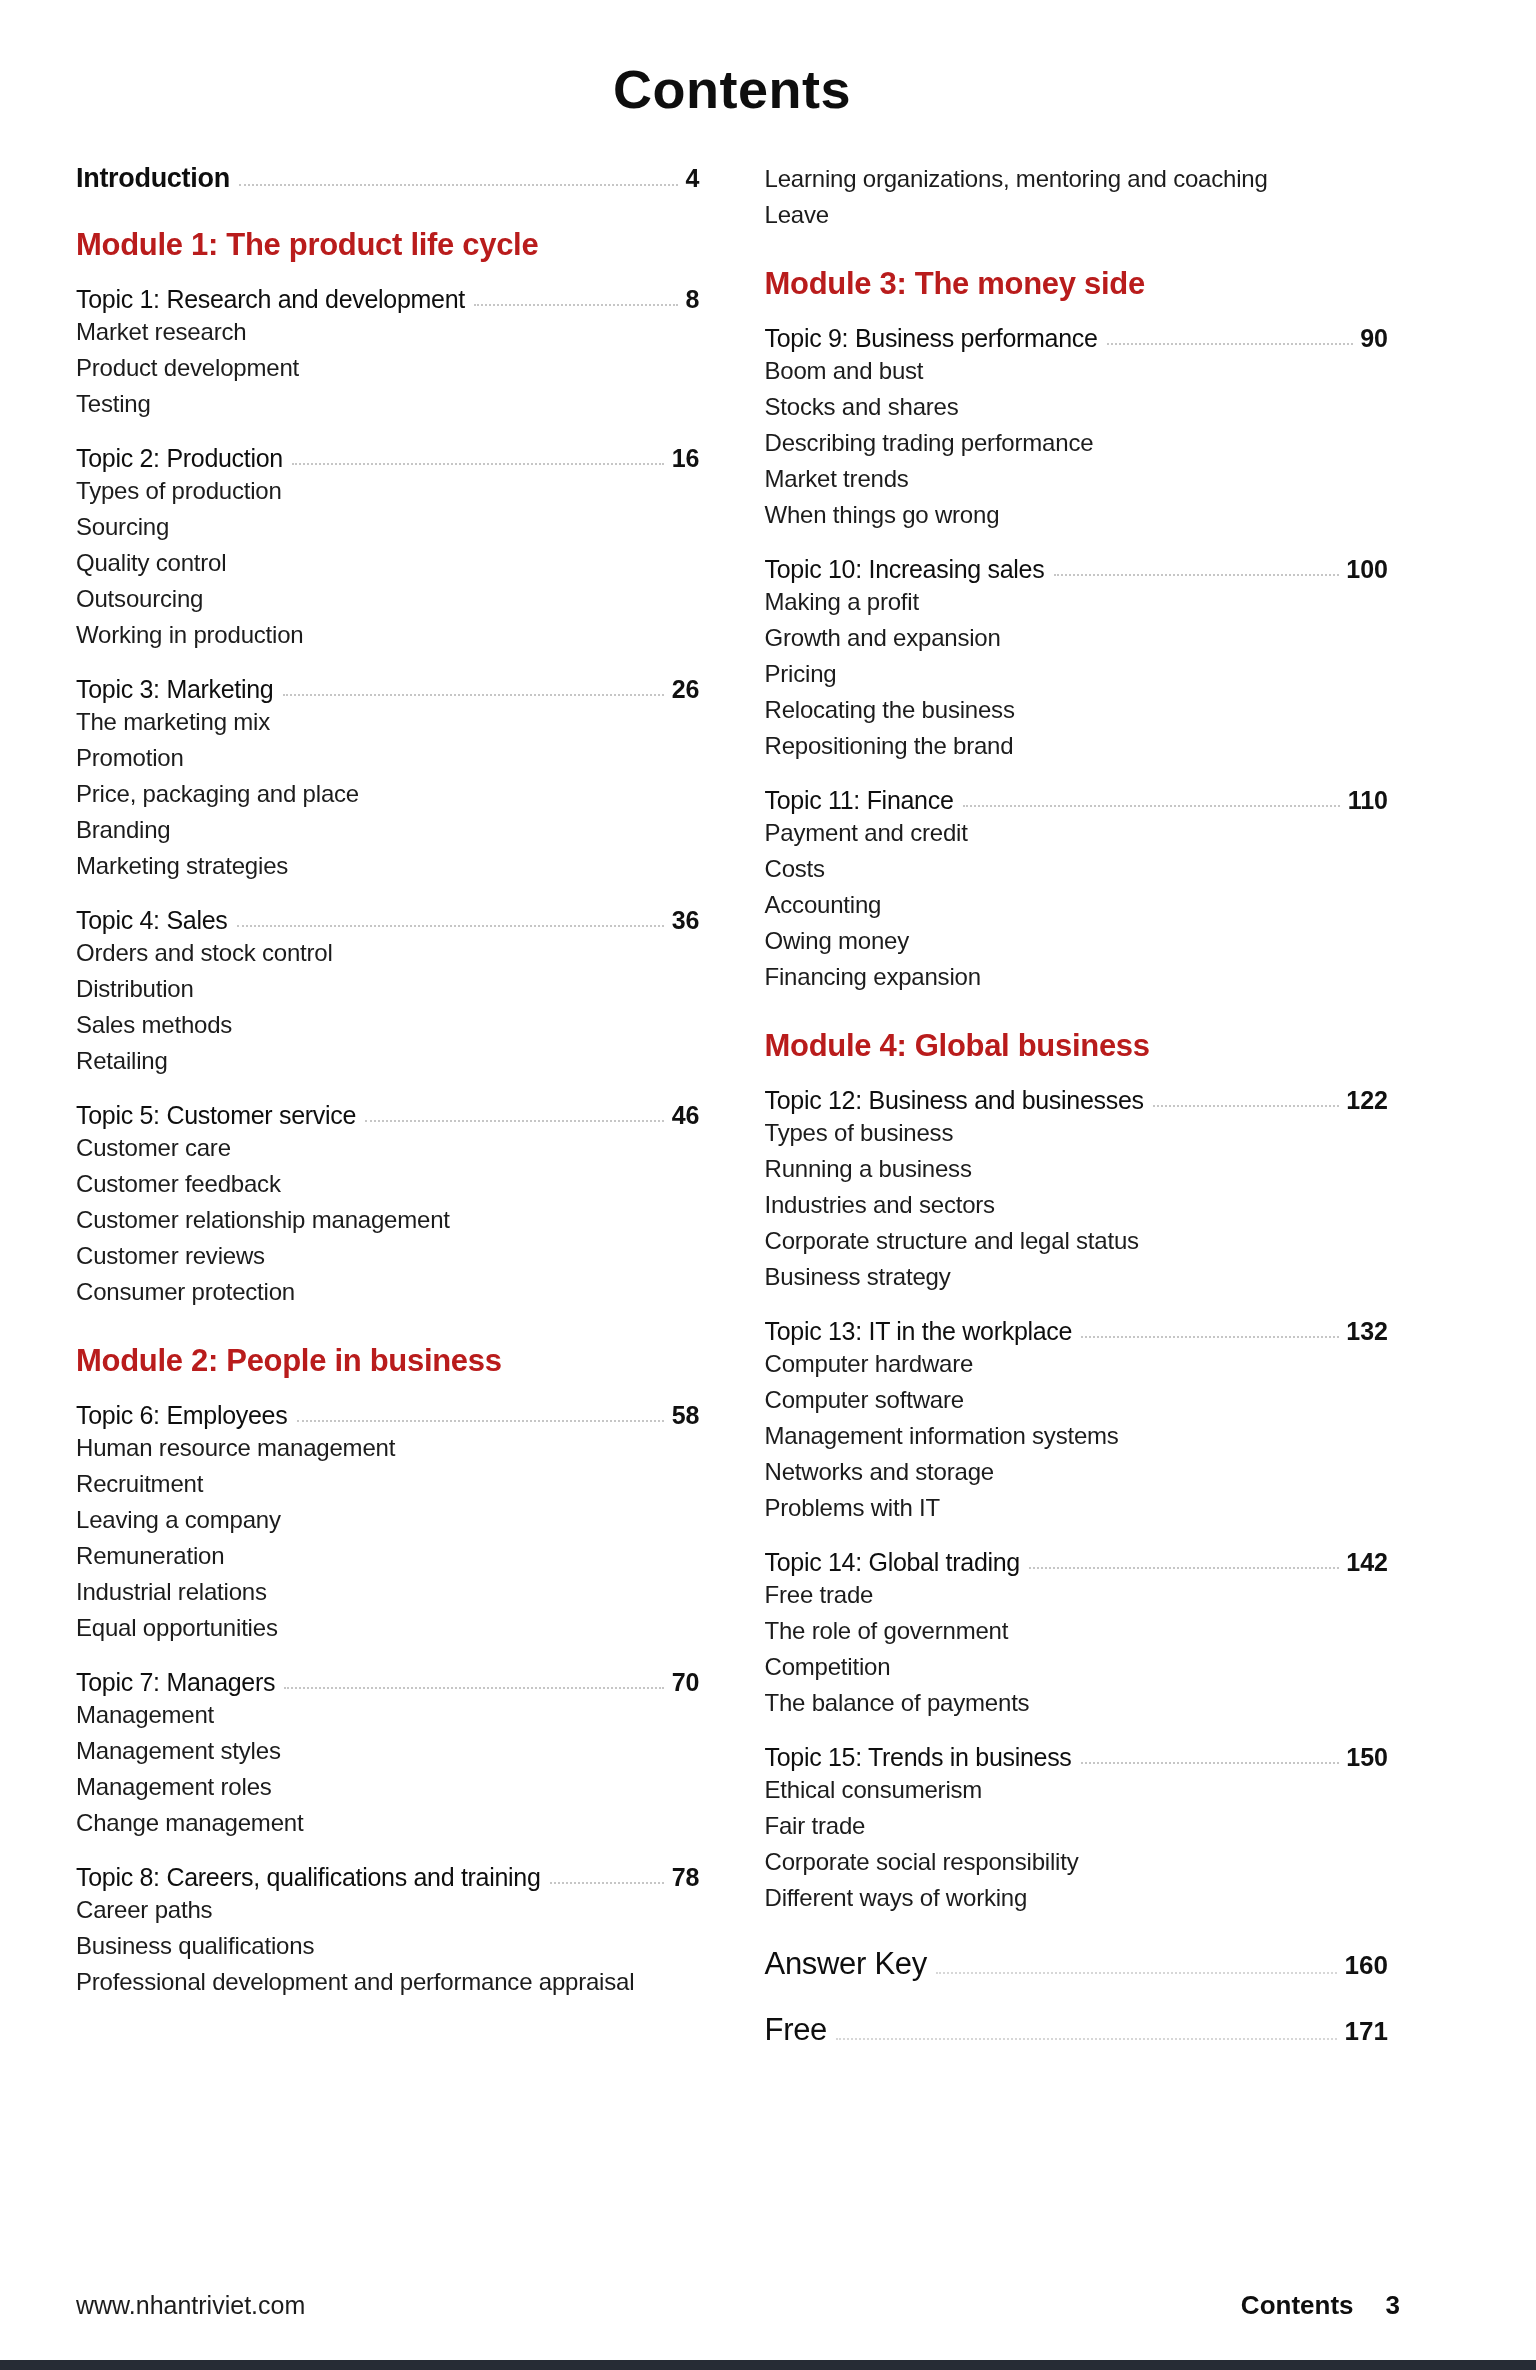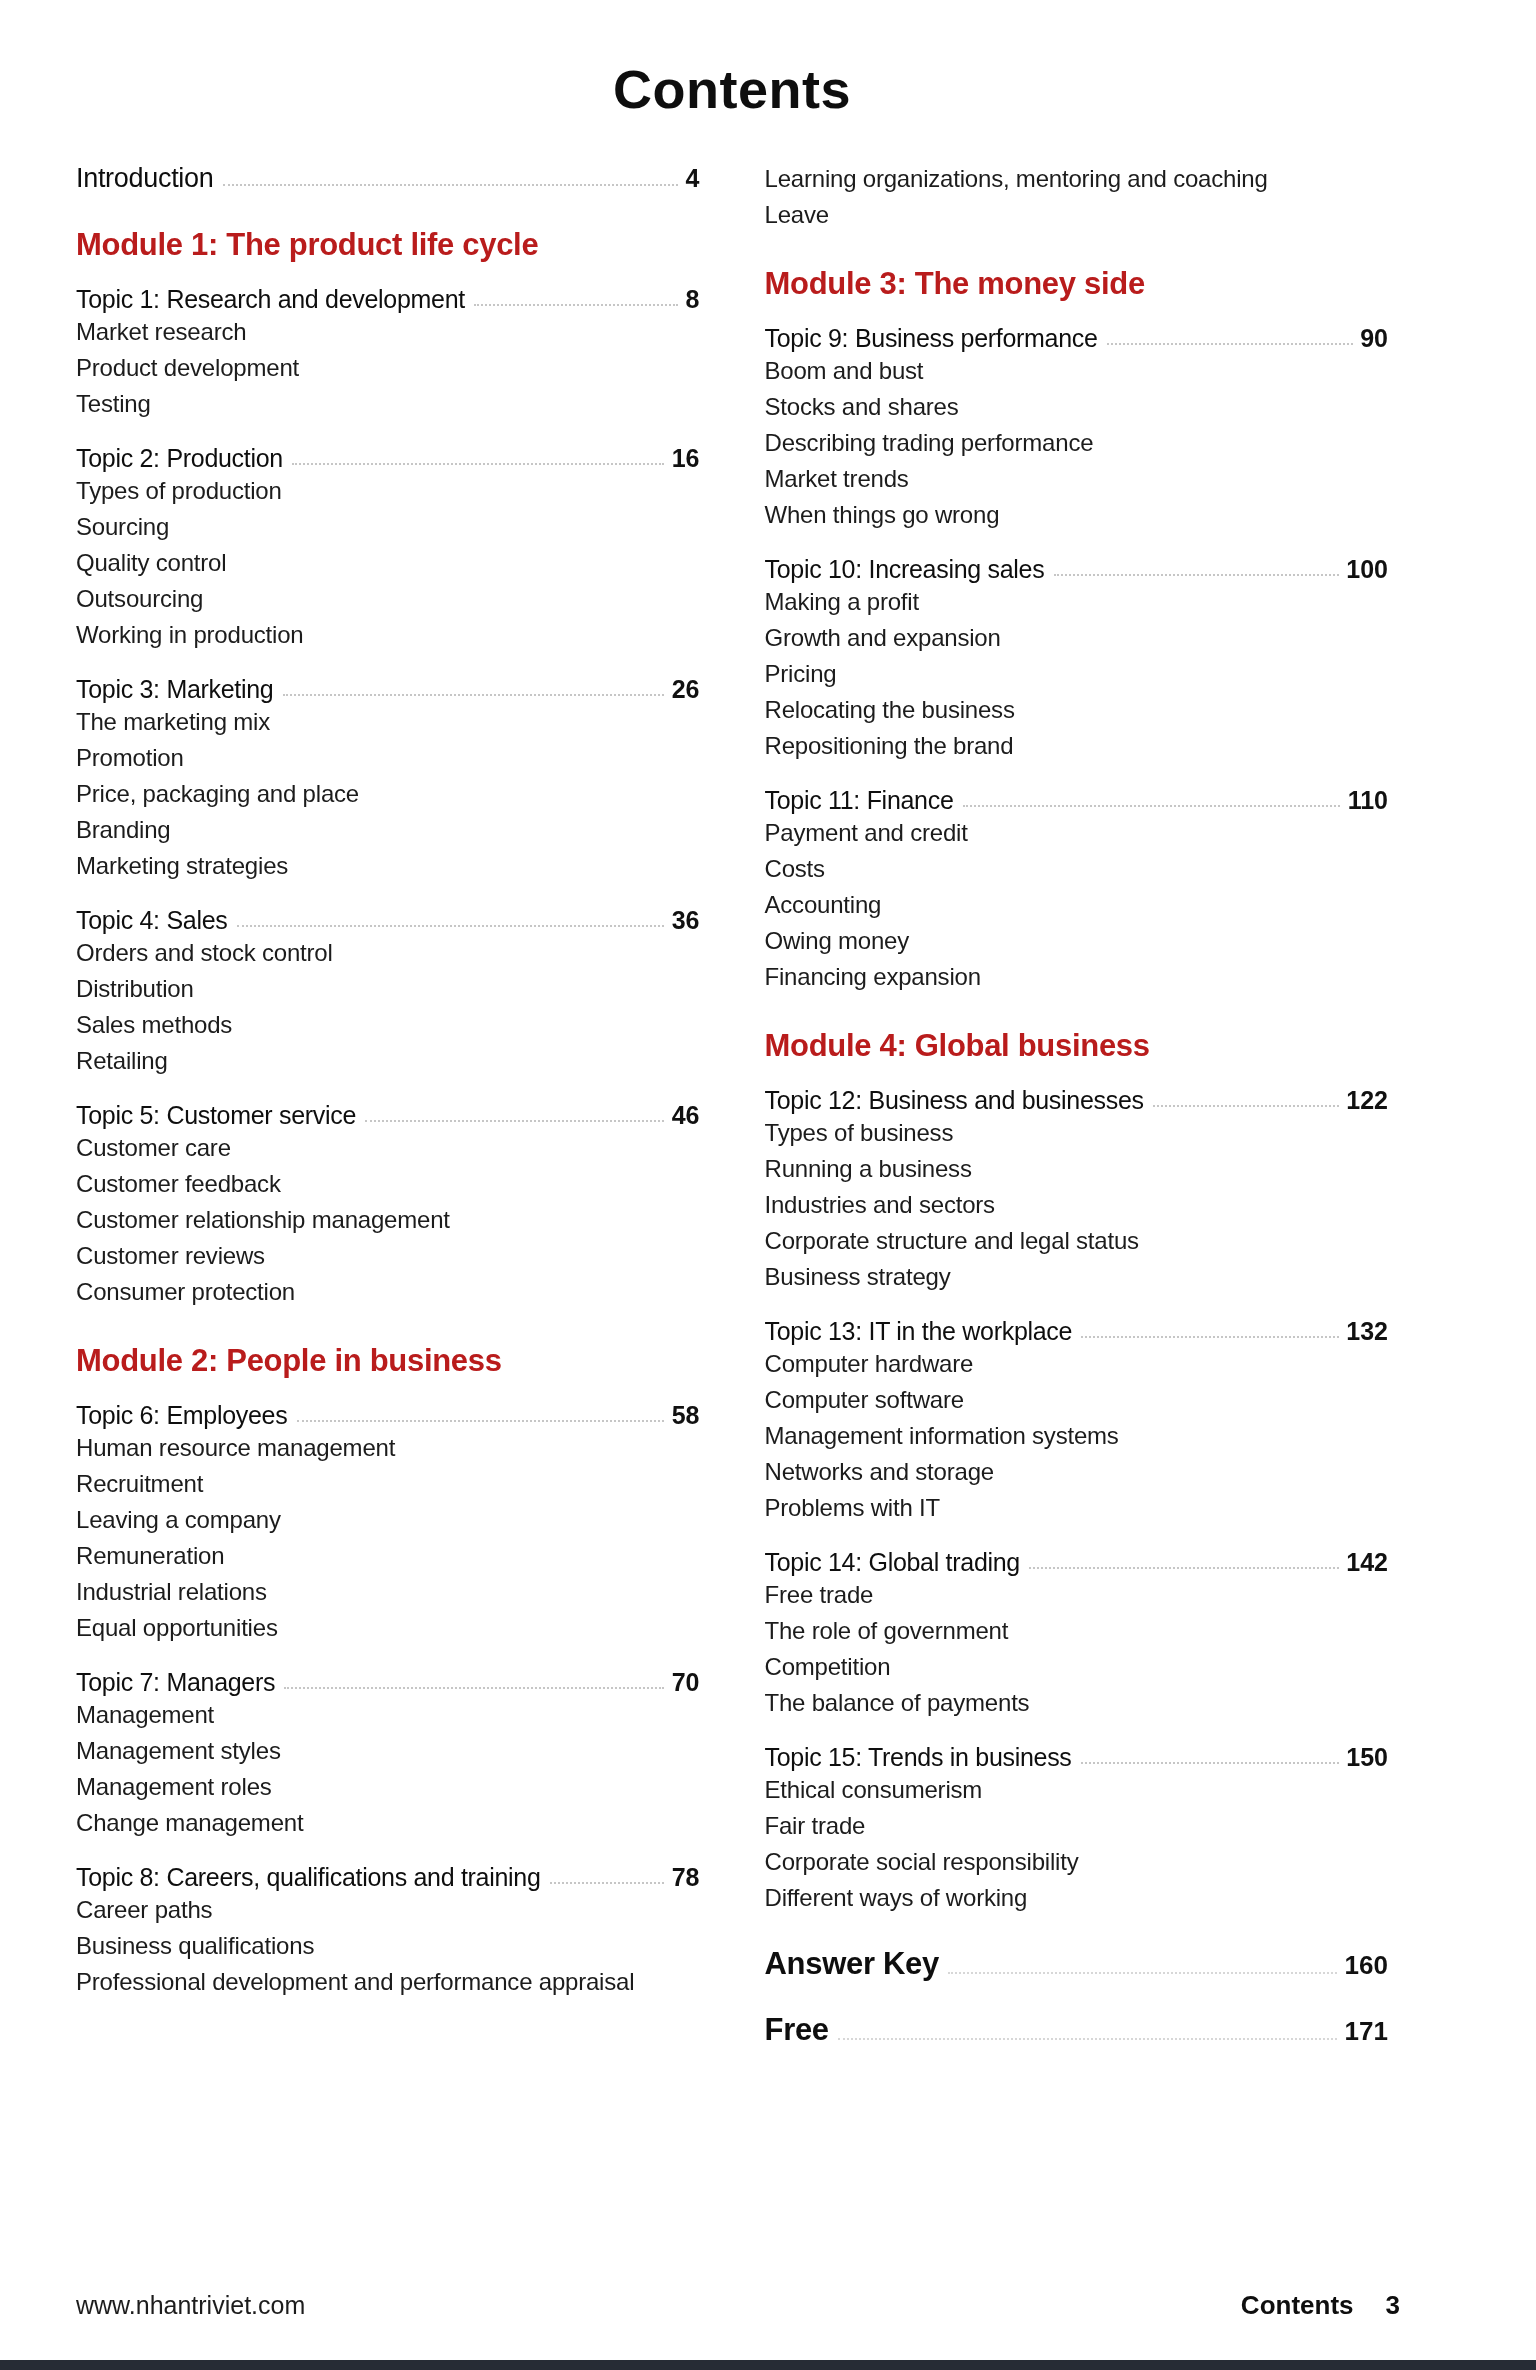--- a/index.html
+++ b/index.html
@@ -38,21 +38,21 @@
   }
 
   .pagenum {
     font-weight: bold;
     font-size: 25px;
     color: #111;
     flex: 0 0 auto;
   }
 
   .intro-row { margin-top: 1.9px; }
-  .intro-label { font-size: 27px; font-weight: normal; color: #0e0e0e; }
+  .intro-label { font-size: 27px; font-weight: bold; color: #0e0e0e; }
 
   .module-heading {
     font-size: 31px;
     font-weight: bold;
     color: #b91c1c;
     margin-top: 33px;
     margin-bottom: 7.4px;
     letter-spacing: -0.3px;
   }
 
@@ -60,21 +60,21 @@
   .topic-label { font-size: 25px; font-weight: normal; color: #0e0e0e; }
 
   .sub {
     font-size: 24px;
     line-height: 36px;
     color: #1c1c1c;
     letter-spacing: -0.2px;
   }
 
   .big-row { margin-top: 30px; }
-  .big-label { font-size: 31px; font-weight: bold; color: #0e0e0e; text-align: center; }
+  .big-label { font-size: 31px; font-weight: normal; color: #0e0e0e; text-align: center; }
   .big-row .pagenum { font-size: 26px; }
   .big-row .leader { border-bottom-color: #d7d7d7; }
 
   .footer {
     position: absolute;
     left: 76px;
     right: 136px;
     bottom: 50px;
     display: flex;
     justify-content: space-between;

